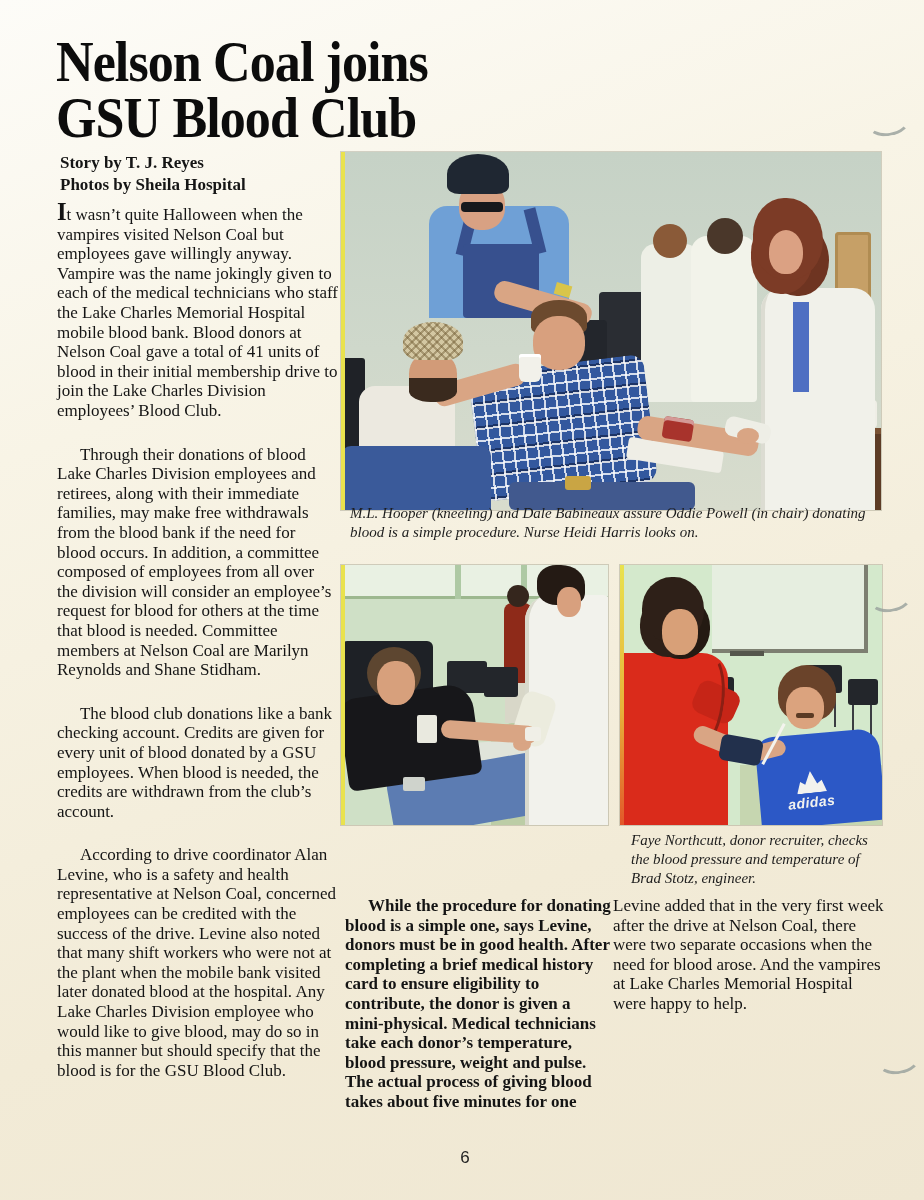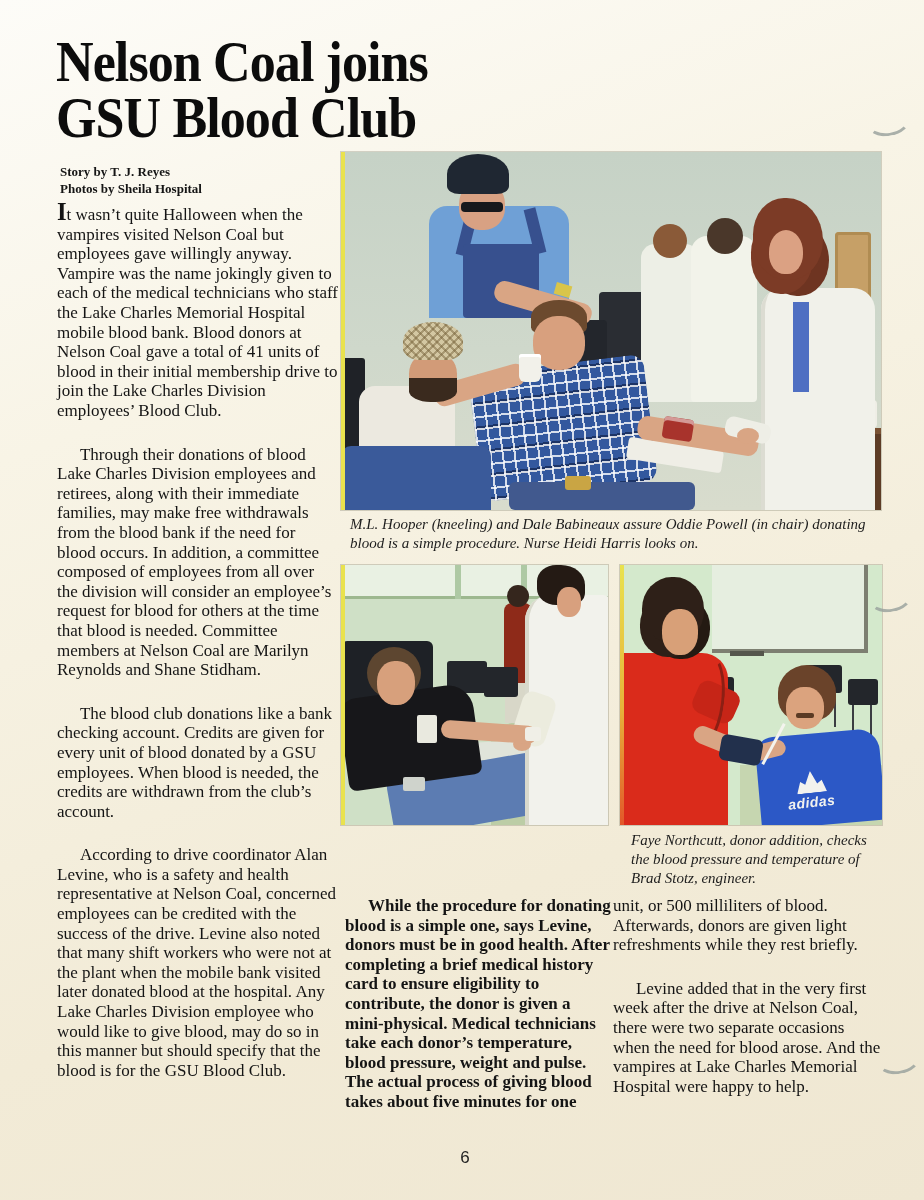--- a/index.html
+++ b/index.html
@@ -4,33 +4,33 @@
 <style>
   html,body{margin:0;padding:0;background:#e8e4d4;}
   .page{
     position:relative;width:924px;height:1200px;overflow:hidden;
     background:linear-gradient(160deg,#fdfcf8 0%,#f8f4e6 30%,#f2ebd7 70%,#efe7d2 100%);
     font-family:"Liberation Serif", serif;color:#1b1b1b;
   }
   
   .title{position:absolute;left:56px;top:34px;font-weight:700;font-size:56px;
     line-height:1.0;letter-spacing:-1px;color:#0c0c0c;transform:scaleX(.93);transform-origin:0 0;white-space:nowrap;}
-  .byline{position:absolute;left:60px;top:164px;font-weight:700;font-size:13px;line-height:1.28;color:#151515;}
+  .byline{position:absolute;left:60px;top:152px;font-weight:700;font-size:17px;line-height:1.28;color:#151515;}
   
   .col{position:absolute;font-size:17px;line-height:19.6px;text-align:left;color:#141414;}
   .col p{margin:0;}
   .col p + p{text-indent:1.35em;margin-top:24px;}
   .col-left{left:57px;top:200px;width:281px;}
   .col-left p:first-child::first-letter{font-size:1.45em;font-weight:700;line-height:1;}
   .col-mid{left:345px;top:896px;width:266px;}
   .col-mid p{text-indent:1.35em;font-weight:bold;}
   .col-right{left:613px;top:896px;width:272px;}
   
   .caption{position:absolute;font-style:italic;font-size:15px;line-height:1.26;color:#1d1d1d;}
-  .cap1{left:350px;top:515px;width:524px;}
+  .cap1{left:350px;top:504px;width:524px;}
   .cap2{left:352px;top:831px;width:252px;}
   .cap3{left:631px;top:831px;width:256px;}
   
   .pagenum{position:absolute;left:450px;top:1148px;width:30px;text-align:center;
     font-family:"Liberation Sans",sans-serif;font-size:17px;color:#222;}
   
   .curl{position:absolute;width:38px;height:24px;border:3px solid transparent;
     border-bottom-color:#97a09c;border-radius:50%;transform:rotate(-8deg);opacity:.8;}
   
   .photo{position:absolute;overflow:hidden;box-shadow:0 0 0 1px rgba(90,90,70,.25);}
@@ -269,28 +269,27 @@
     <div class="p3-must"></div>
     <div class="p3-thermo"></div>
     <div class="p3-redshirt"></div>
     <div class="p3-redsleeve"></div>
     <div class="p3-tube"></div>
     <div class="p3-armL skin"></div>
     <div class="p3-cuffnavy"></div>
     <div class="p3-hairL"></div>
     <div class="p3-faceL"></div>
   </div>
-  <div class="caption cap3">Faye Northcutt, donor addition, checks the blood pressure and temperature of Brad Stotz, engineer.</div>
+  <div class="caption cap3">Faye Northcutt, donor recruiter, checks the blood pressure and temperature of Brad Stotz, engineer.</div>
 
   <div class="col col-mid">
     <p>While the procedure for donating blood is a simple one, says Levine, donors must be in good health. After completing a brief medical history card to ensure eligibility to contribute, the donor is given a mini-physical. Medical technicians take each donor’s temperature, blood pressure, weight and pulse. The actual process of giving blood takes about five minutes for one</p>
   </div>
 
   <div class="col col-right">
-    <p>unit, or 500 milliliters of blood. Afterwards, donors are given light refreshments while they rest briefly.</p>
     <p>Levine added that in the very first week after the drive at Nelson Coal, there were two separate occasions when the need for blood arose. And the vampires at Lake Charles Memorial Hospital were happy to help.</p>
   </div>
 
   <div class="pagenum">6</div>
 
   <div class="curl" style="left:866px;top:106px;"></div>
   <div class="curl" style="left:868px;top:582px;"></div>
   <div class="curl" style="left:876px;top:1044px;"></div>
 
 </div>

